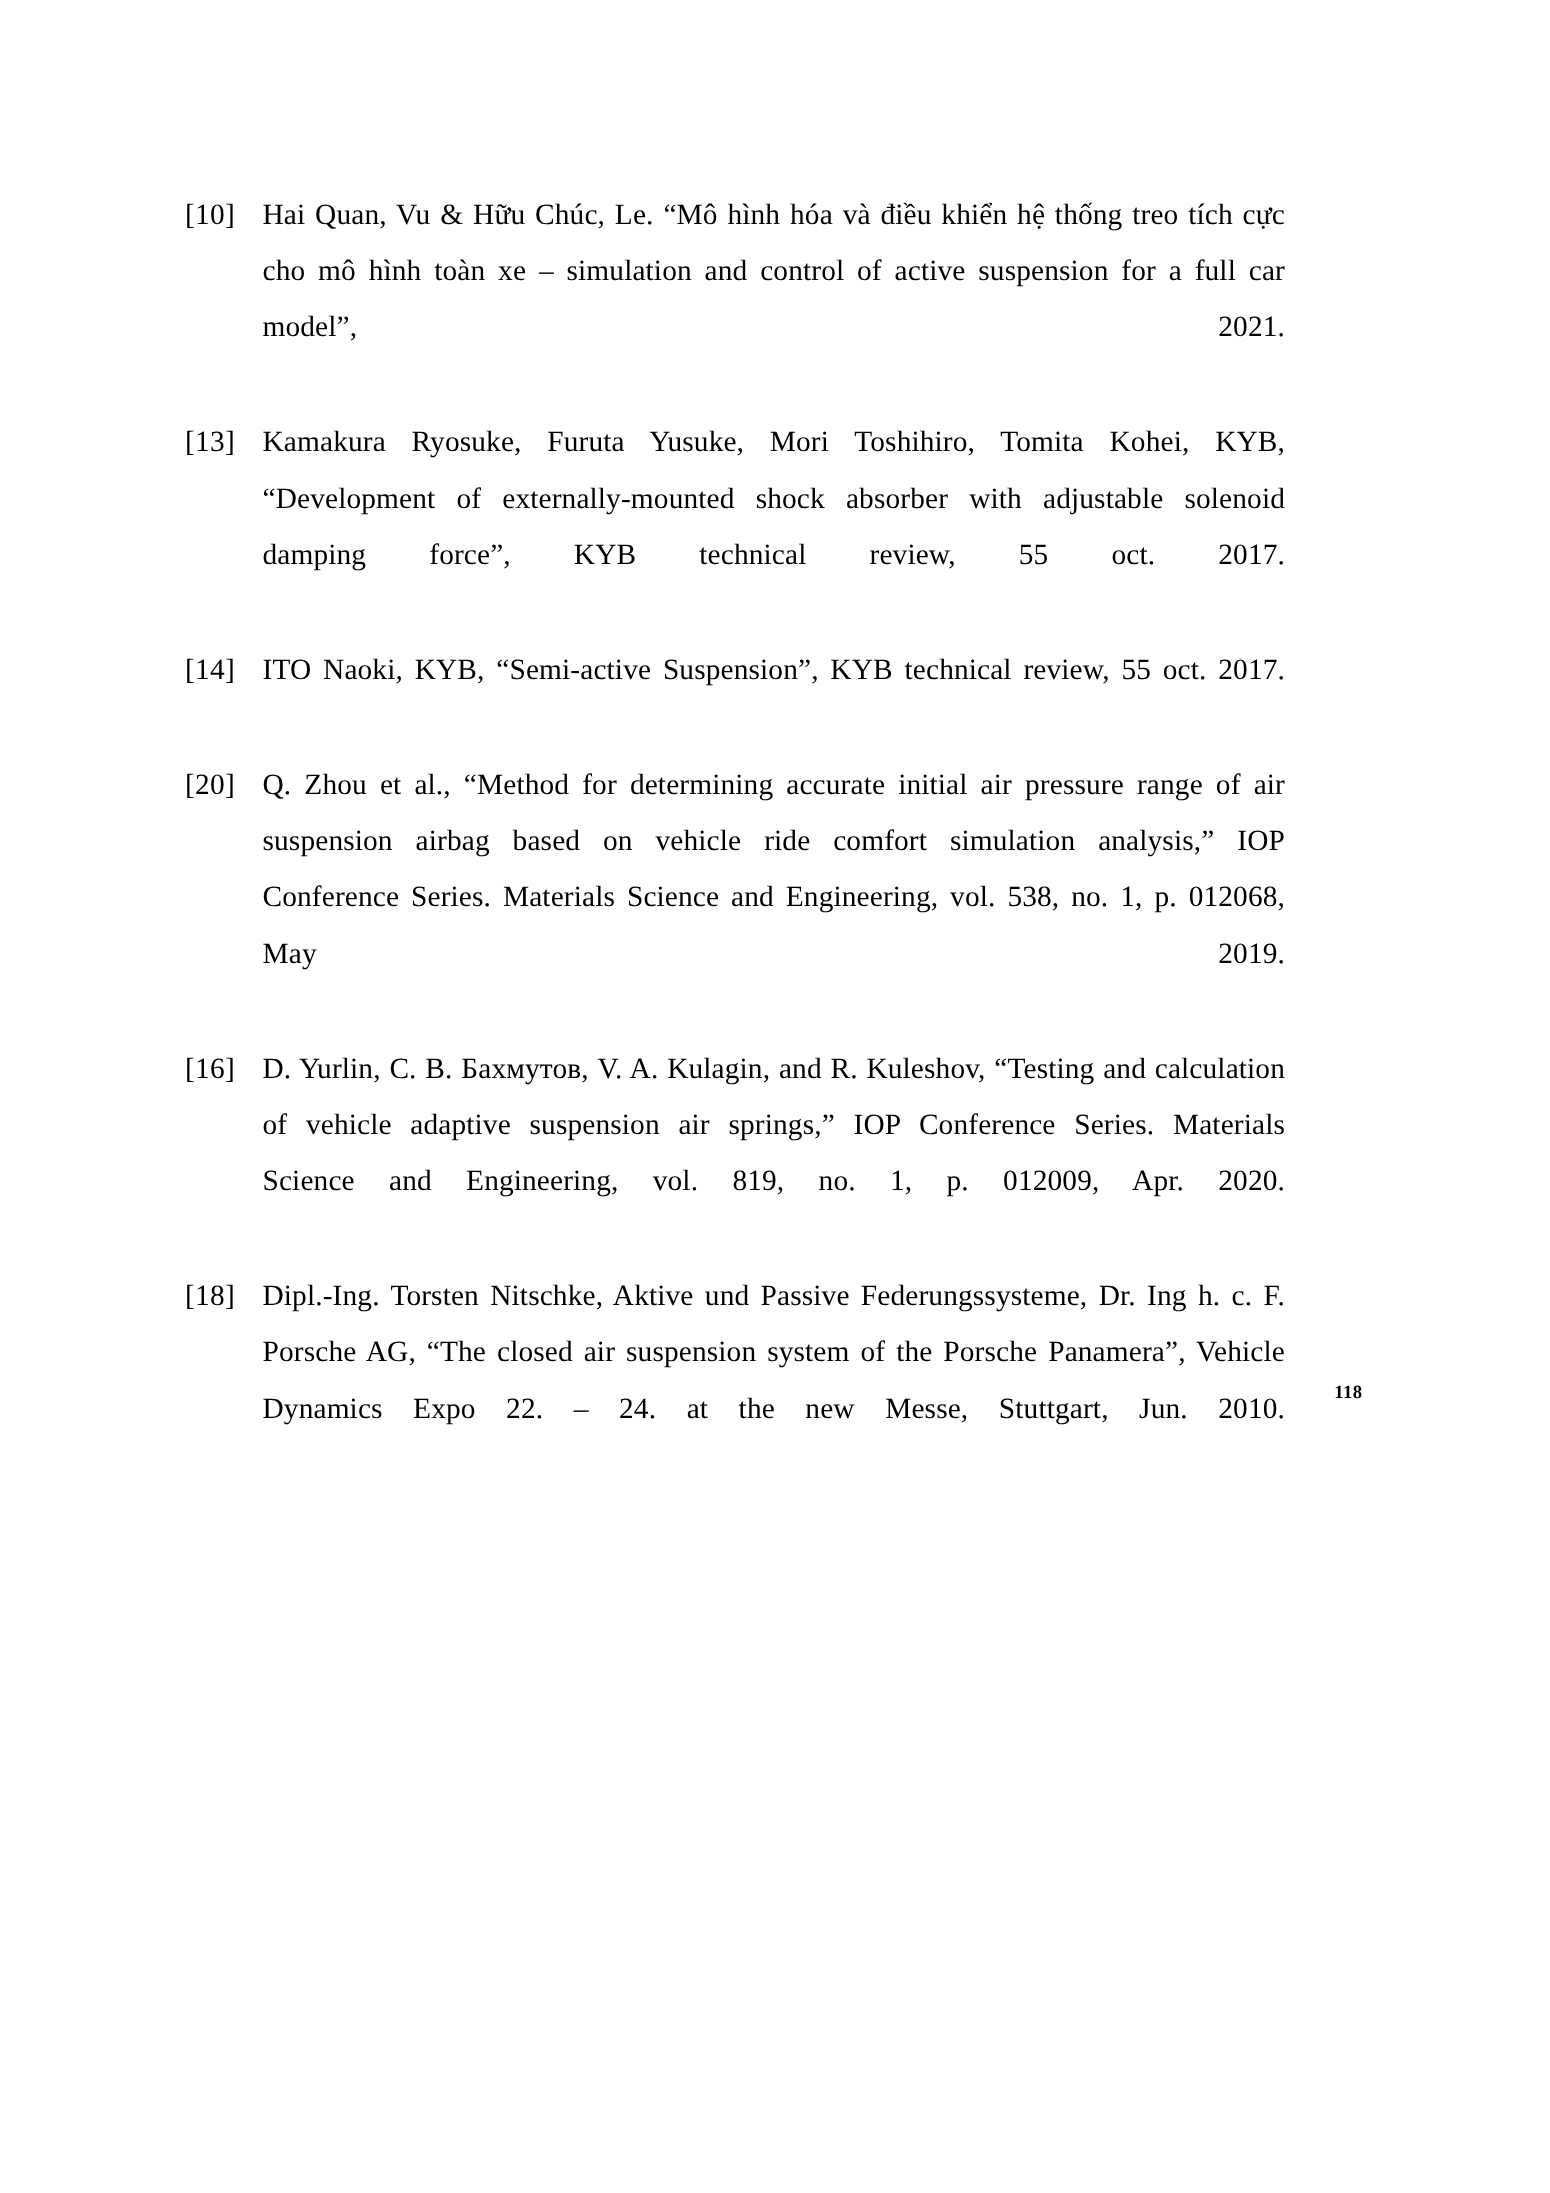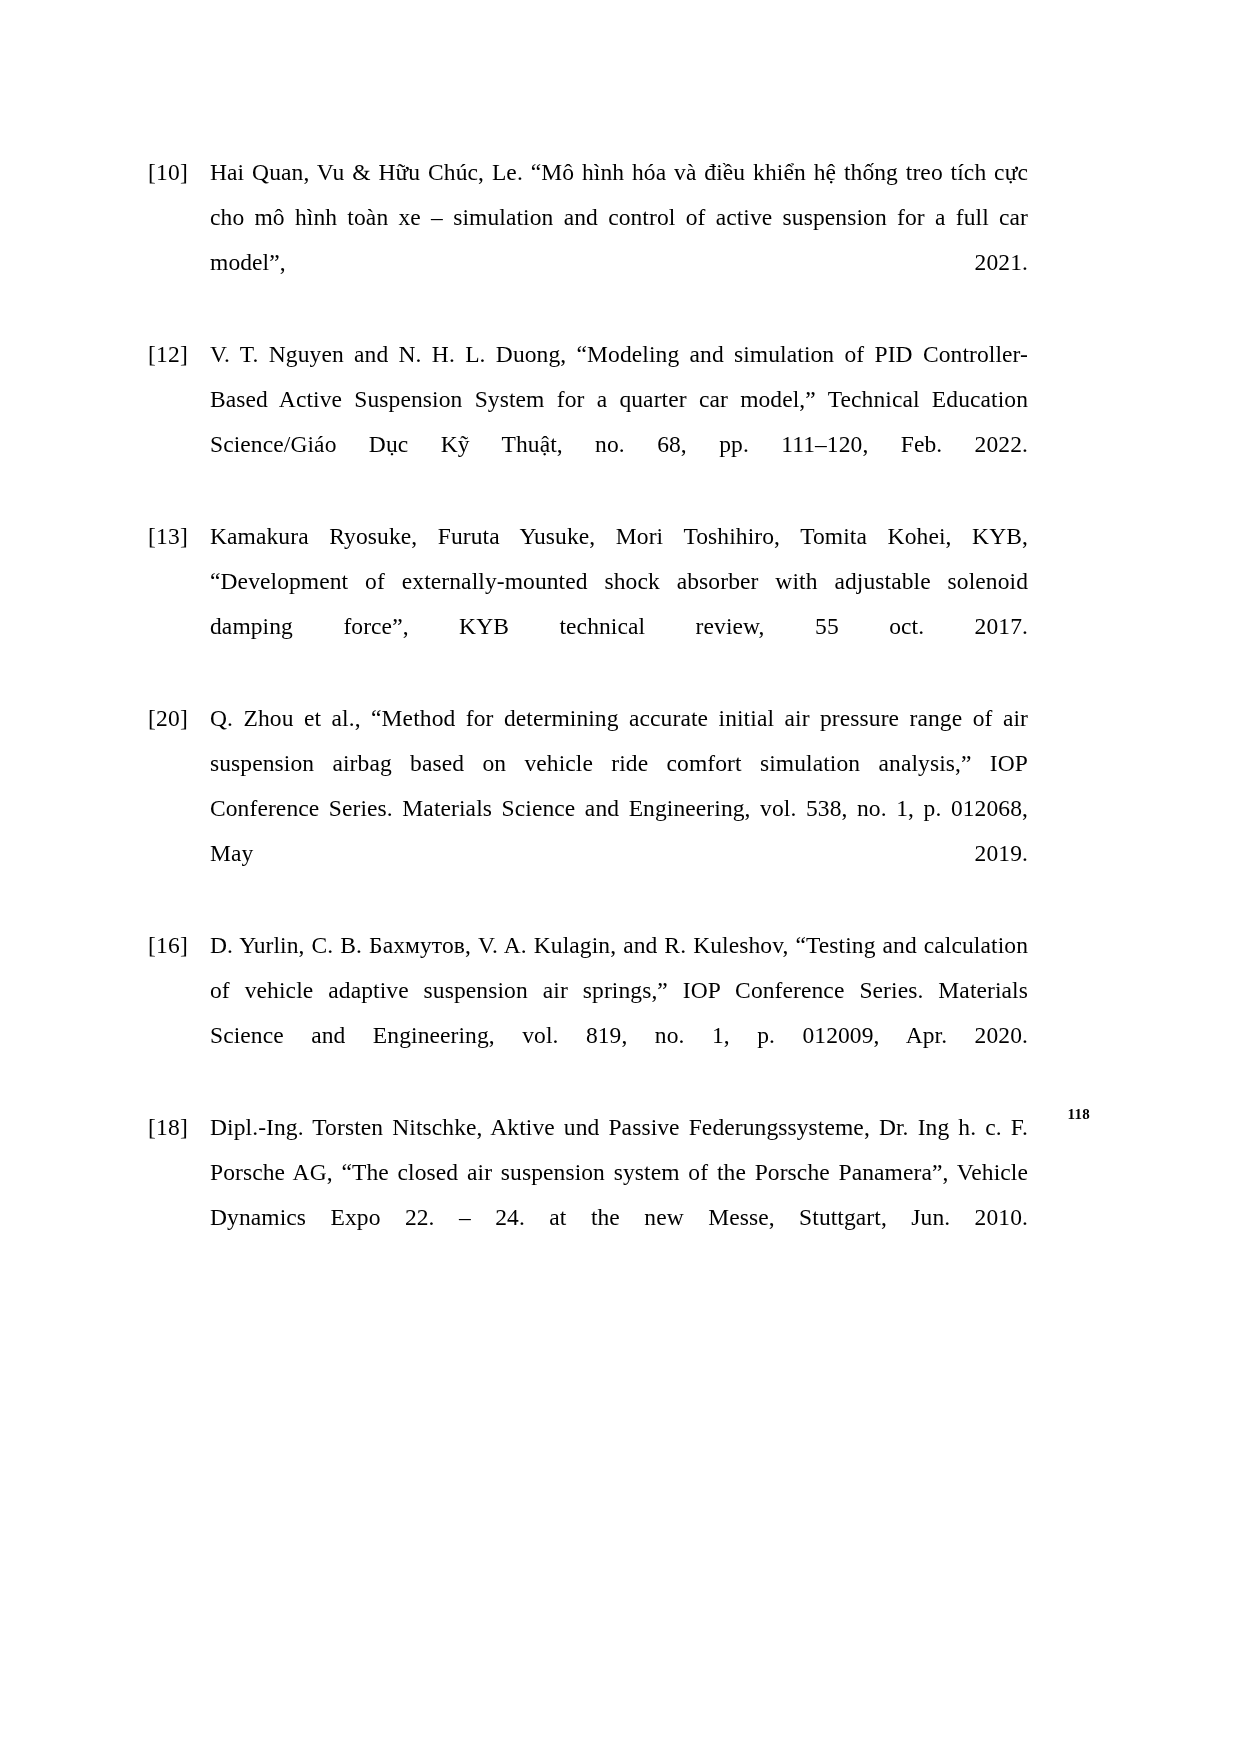--- a/index.html
+++ b/index.html
@@ -67,30 +67,30 @@
 <div class="page">
 
   <div class="content">
 
     <div class="ref">
       <div class="ref-num">[10]</div>
       <div class="ref-body">Hai Quan, Vu &amp; Hữu Chúc, Le. “Mô hình hóa và điều khiển hệ thống treo tích cực cho mô hình toàn xe – simulation and control of active suspension for a full car model”, 2021.</div>
     </div>
 
 
-    <div class="ref">
-      <div class="ref-num">[12]</div>
-      <div class="ref-body">V. T. Nguyen and N. H. L. Duong, “Modeling and simulation of PID Controller-Based Active Suspension System for a quarter car model,” Technical Education Science/Giáo Dục Kỹ Thuật, no. 68, pp. 111–120, Feb. 2022.</div>
-    </div>
 
     <div class="ref">
       <div class="ref-num">[13]</div>
       <div class="ref-body">Kamakura Ryosuke, Furuta Yusuke, Mori Toshihiro, Tomita Kohei, KYB, “Development of externally-mounted shock absorber with adjustable solenoid damping force”, KYB technical review, 55 oct. 2017.</div>
     </div>
 
+    <div class="ref">
+      <div class="ref-num">[14]</div>
+      <div class="ref-body">ITO Naoki, KYB, “Semi-active Suspension”, KYB technical review, 55 oct. 2017.</div>
+    </div>
 
     <div class="ref">
       <div class="ref-num">[20]</div>
       <div class="ref-body">Q. Zhou et al., “Method for determining accurate initial air pressure range of air suspension airbag based on vehicle ride comfort simulation analysis,” IOP Conference Series. Materials Science and Engineering, vol. 538, no. 1, p. 012068, May 2019.</div>
     </div>
 
     <div class="ref">
       <div class="ref-num">[16]</div>
       <div class="ref-body">D. Yurlin, С. В. Бахмутов, V. A. Kulagin, and R. Kuleshov, “Testing and calculation of vehicle adaptive suspension air springs,” IOP Conference Series. Materials Science and Engineering, vol. 819, no. 1, p. 012009, Apr. 2020.</div>
     </div>

